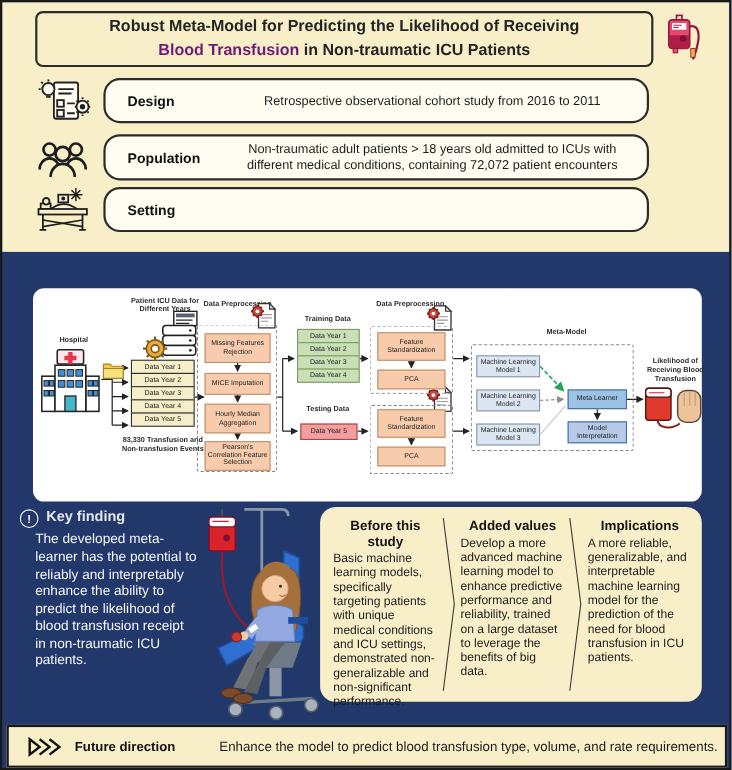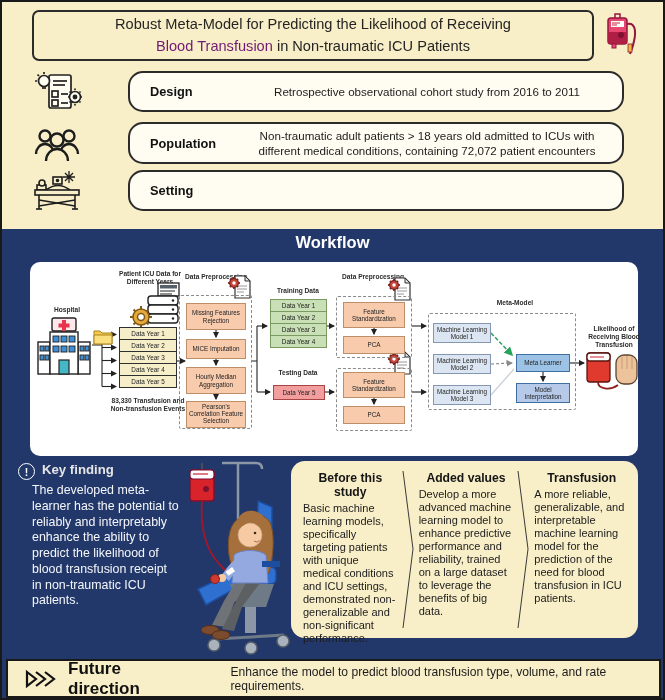--- a/index.html
+++ b/index.html
@@ -2,25 +2,25 @@
 <html><head>
 <meta charset="utf-8">
 <style>
   html,body{margin:0;padding:0;background:#e8e8e8;font-family:"Liberation Sans",sans-serif;}
   .poster{position:relative;width:665px;height:700px;margin:0 auto;background:#23386a;
           border:2px solid #191919;box-sizing:border-box;overflow:hidden;}
   
   .top{position:absolute;left:0;top:0;width:100%;height:227px;background:#f8eec8;}
   .title-box{position:absolute;left:30px;top:8px;width:558px;height:47px;border:2px solid #2b2b2b;
              border-radius:7px;display:flex;flex-direction:column;justify-content:center;align-items:center;
-             font-size:14.6px;font-weight:400;color:#242424;line-height:1.45;text-align:center;}
+             font-size:14.6px;font-weight:700;color:#242424;line-height:1.45;text-align:center;}
   .title-hl{color:#701a75;}
   .corner-bag{position:absolute;left:601px;top:9px;}
   .row-box{position:absolute;left:92px;width:496px;border:2px solid #2b2b2b;border-radius:15px;
-           background:#fffdf2;display:flex;align-items:center;box-sizing:border-box;margin-left:34px;}
+           background:#fffdf2;display:flex;align-items:center;box-sizing:border-box;}
   .row1{top:69px;height:41px;}
   .row2{top:120px;height:42px;}
   .row3{top:168px;height:41px;}
   .row-label{width:96px;padding-left:20px;font-weight:700;font-size:12.8px;color:#111;flex:0 0 auto;}
   .row-text{flex:1;text-align:center;font-size:11.6px;color:#1c1c1c;line-height:1.3;padding-right:14px;}
   .row-icon{position:absolute;}
   
   .wf-heading{position:absolute;left:0;top:231px;width:100%;text-align:center;color:#fff;
               font-size:16.5px;font-weight:700;}
   .flow{position:absolute;left:28px;top:260px;width:608px;height:194px;background:#ffffff;
@@ -49,21 +49,21 @@
         border-radius:14px;display:flex;}
   .col{width:33.33%;padding:10px 9px 6px 12px;}
   .col-h{font-weight:700;font-size:12.2px;color:#151515;text-align:center;margin-bottom:3px;}
   .col-t{font-size:11px;color:#1c1c1c;line-height:1.18;}
   .col-div{position:absolute;left:0;top:0;pointer-events:none;}
   .illus{position:absolute;left:170px;top:455px;}
   
   .future{position:absolute;left:4px;top:657px;width:655px;height:39px;background:#f8eec8;
           border:2px solid #191919;display:flex;align-items:center;box-sizing:border-box;}
   .future-icon{margin-left:16px;flex:0 0 auto;}
-  .future-head{font-weight:700;font-size:17px;color:#111;margin-left:10px;}
+  .future-head{font-weight:700;font-size:12px;color:#111;margin-left:10px;}
   .future-text{font-size:12.1px;color:#1c1c1c;margin-left:40px;}
 </style>
 </head>
 <body>
 
 <div class="poster">
 
   <div class="top">
     <div class="title-box">
       <div>Robust Meta-Model for Predicting the Likelihood of Receiving</div>
@@ -143,21 +143,20 @@
           <line x1="44" y1="31" x2="8" y2="37"></line>
         <line x1="5" y1="40" x2="11" y2="40"></line>
           <line x1="41" y1="40" x2="47" y2="40"></line>
       </g>
     </svg>
     <div class="row-box row3">
       <div class="row-label">Setting</div>
     </div>
   </div>
 
-  <div class="wf-heading">Workflow</div>
 
   <div class="flow">
 
     <svg class="arrows" width="608" height="194" viewBox="0 0 608 194">
       <defs>
         <marker id="mA" markerWidth="6" markerHeight="6" refX="5" refY="3" orient="auto">
             <path d="M0,0 L6,3 L0,6 z" fill="#222"></path>
           </marker>
         <marker id="mG" markerWidth="6" markerHeight="6" refX="5" refY="3" orient="auto">
             <path d="M0,0 L6,3 L0,6 z" fill="#27a35c"></path>
@@ -402,21 +401,21 @@
   <div class="cols">
     <div class="col">
       <div class="col-h">Before this study</div>
       <div class="col-t">Basic machine learning models, specifically targeting patients with unique medical conditions and ICU settings, demonstrated non-generalizable and non-significant performance.</div>
     </div>
     <div class="col">
       <div class="col-h">Added values</div>
       <div class="col-t">Develop a more advanced machine learning model to enhance predictive performance and reliability, trained on a large dataset to leverage the benefits of big data.</div>
     </div>
     <div class="col">
-      <div class="col-h">Transfusion</div>
+      <div class="col-h">Implications</div>
       <div class="col-t">A more reliable, generalizable, and interpretable machine learning model for the prediction of the need for blood transfusion in ICU patients.</div>
     </div>
     <svg class="col-div" width="347" height="177" viewBox="0 0 347 177">
       <polyline points="112,10 122,88 112,167" fill="none" stroke="#3a3a3a" stroke-width="1"></polyline>
       <polyline points="227,10 237,88 227,167" fill="none" stroke="#3a3a3a" stroke-width="1"></polyline>
     </svg>
   </div>
 
   <div class="future">
     <svg class="future-icon" width="34" height="20" viewBox="0 0 34 20">

